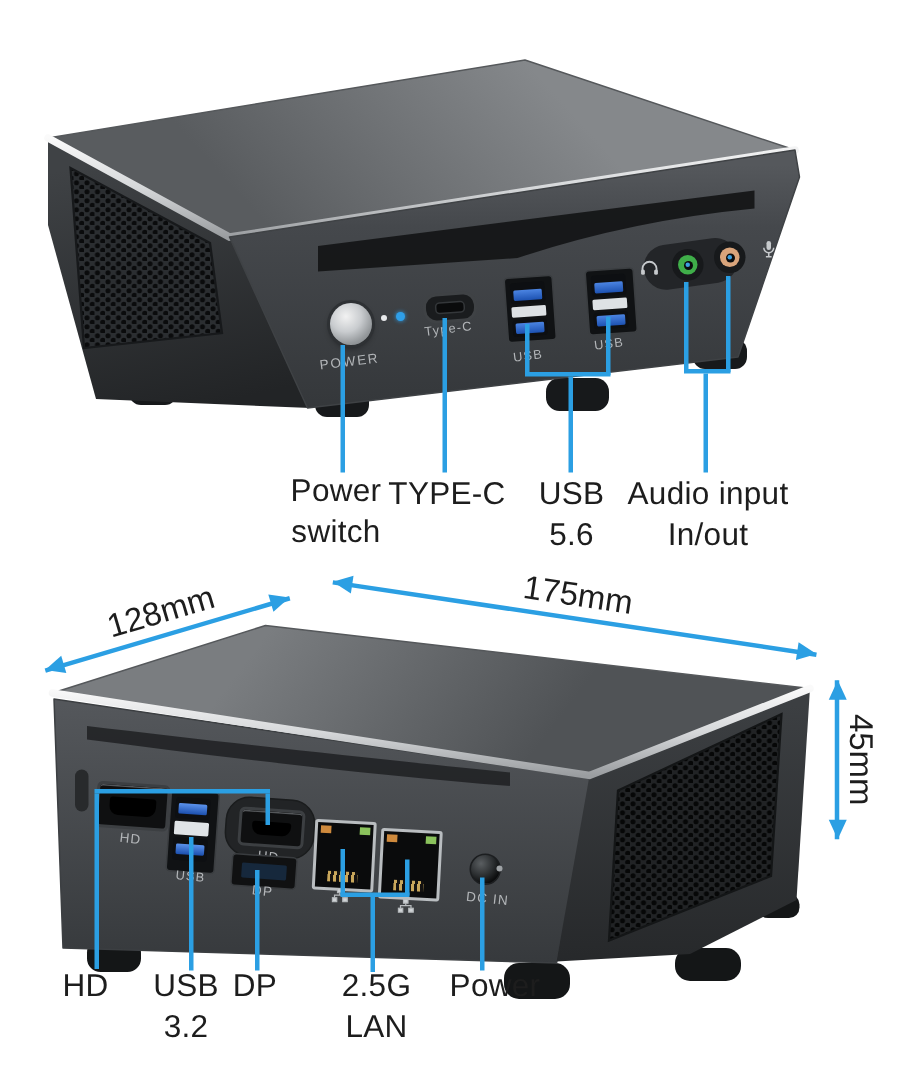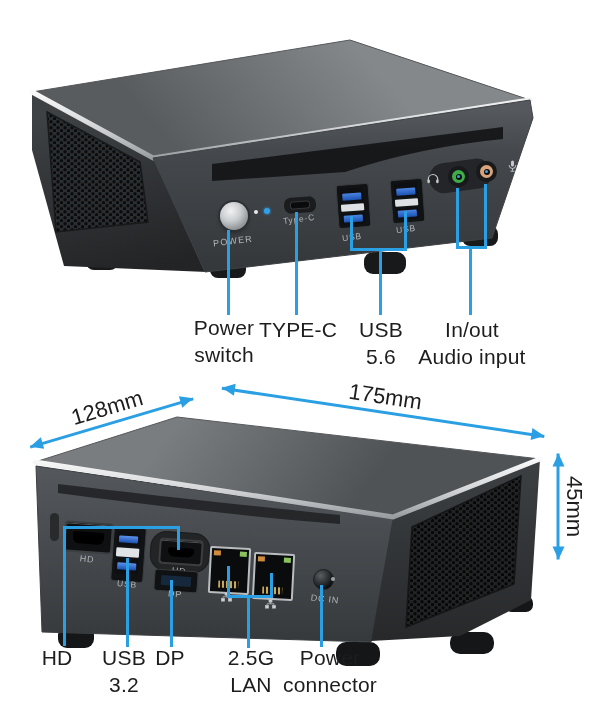--- a/index.html
+++ b/index.html
@@ -217,22 +217,22 @@
   </div>
   <div class="lbl" style="left:298px;top:316px;">
     <span>TYPE-C</span>
       <span></span>
   </div>
   <div class="lbl" style="left:381px;top:316px;">
     <span>USB</span>
       <span>5.6</span>
   </div>
   <div class="lbl" style="left:472px;top:316px;">
-    <span>In/out</span>
-      <span>Audio input</span>
+    <span>Audio input</span>
+      <span>In/out</span>
   </div>
 
   <div class="hdmi" style="left:64px;top:522px;width:45px;height:27px;">
       <i style="width:31px;height:12px;"></i>
     </div>
   <span class="engr" style="left:87px;top:559px;transform:translate(-50%,-50%) rotate(6deg);">HD</span>
 
   <div class="usbmod" style="left:112px;top:527px;height:53px;transform:rotate(4deg);">
     <div class="useg" style="top:4px;height:14px;">
         <b style="top:4px;background:linear-gradient(180deg,#5b92ec,#1b4fae);"></b>
@@ -308,21 +308,20 @@
   <div class="lbl" style="left:170px;top:644px;">
     <span>DP</span>
       <span></span>
   </div>
   <div class="lbl" style="left:251px;top:644px;">
     <span>2.5G</span>
       <span>LAN</span>
   </div>
   <div class="lbl" style="left:330px;top:644px;">
     <span>Power</span>
-      <span>connector</span>
   </div>
 
   <div class="dim" style="left:23px;top:396px;width:170px;transform:rotate(-16.5deg);">
     <span class="dim-text">128mm</span>
     <div class="dim-line"></div>
   </div>
   <div class="dim" style="left:222px;top:385px;width:326px;transform:rotate(8.5deg);">
     <span class="dim-text">175mm</span>
     <div class="dim-line"></div>
   </div>

